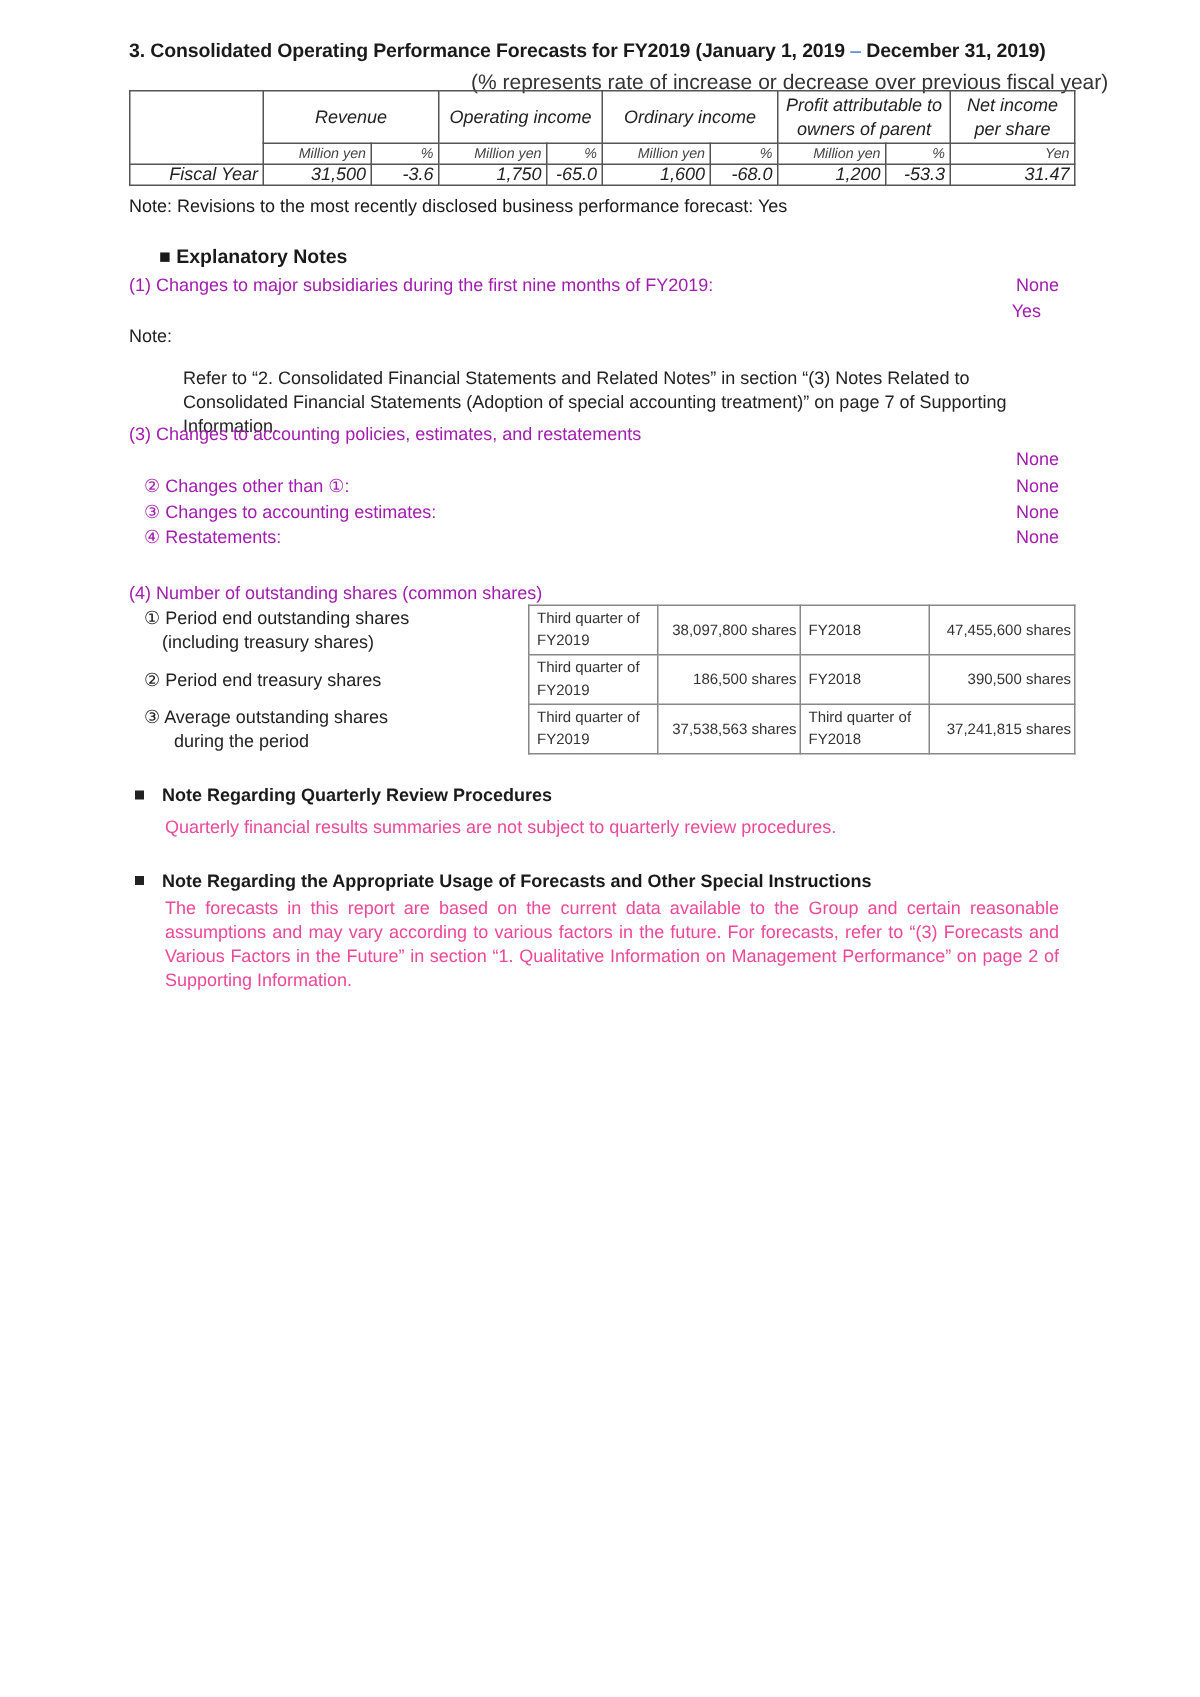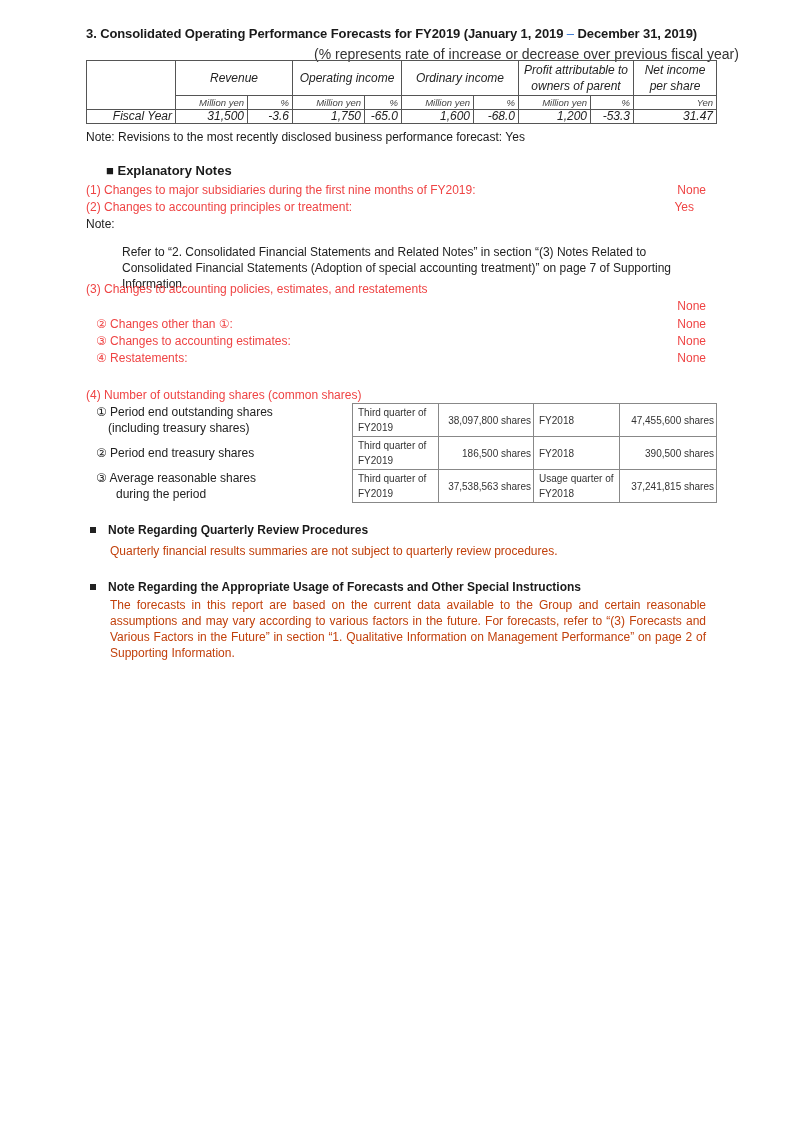--- a/index.html
+++ b/index.html
@@ -15,35 +15,35 @@
   table.fc td { border: 1px solid #555; padding: 0 3px; color: #222; }
   table.fc .hdr td { text-align: center; height: 34px; line-height: 16px; }
   table.fc .unit td { font-size: 9.5px; text-align: right; height: 13px; line-height: 13px; color: #444; }
   table.fc .val td { text-align: right; height: 13px; line-height: 13px; }
   table.fc .val td.rowlabel { text-align: right; margin-left: 30px; }
   table.fc .blank { }
 
   .rev-note { position: absolute; top: 130px; left: 0; font-size: 12px; white-space: nowrap; }
 
   .sec-h { position: absolute; left: 0; font-size: 13px; font-weight: bold; white-space: nowrap; margin-left: 20px; }
-  .line { position: absolute; left: 0; width: 620px; font-size: 12px; white-space: nowrap; color: #ef4444; }
+  .line { position: absolute; left: 0; width: 620px; font-size: 12px; white-space: nowrap; color: #a21caf; }
   .line .val { position: absolute; right: 0; top: 0; }
   .indent { padding-left: 10px; }
   .note-block { position: absolute; left: 0; width: 600px; font-size: 12px; line-height: 16px; color: #222; }
   .note-block .lbl { position: absolute; left: 0; top: 0; }
   .note-block .body { margin-left: 36px; margin-top: 28px; }
 
   table.sh { position: absolute; top: 403px; left: 266px; width: 364px; border-collapse: collapse; table-layout: fixed; font-size: 10px; color: #333; }
   table.sh td { border: 1px solid #888; height: 32px; line-height: 15px; padding: 0 2px 0 5px; vertical-align: middle; }
   table.sh td.num { text-align: right; padding-right: 2px; white-space: nowrap; }
   .sh-label { position: absolute; left: 0; font-size: 12px; line-height: 16px; color: #222; }
 
   .bullet-h { position: absolute; left: 4px; font-size: 12px; font-weight: bold; white-space: nowrap; }
   .bullet-h .sq { display: inline-block; width: 6px; height: 6px; background: #222; margin-right: 12px; vertical-align: middle; position: relative; top: -1px; }
-  .bullet-body { position: absolute; left: 24px; width: 596px; font-size: 12px; line-height: 16px; color: #c2410c; text-align: justify; }
+  .bullet-body { position: absolute; left: 24px; width: 596px; font-size: 12px; line-height: 16px; color: #ec4899; text-align: justify; }
 </style>
 </head>
 <body>
 
 <div class="page">
 
   <div class="title"><span>3. Consolidated Operating Performance Forecasts for FY2019 (January 1, 2019 </span><span class="dash">–</span><span> December 31, 2019)</span></div>
 
   <div class="subnote">(% represents rate of increase or decrease over previous fiscal year)</div>
 
@@ -97,21 +97,20 @@
 
   <div class="rev-note">Note:  Revisions to the most recently disclosed business performance forecast:   Yes</div>
 
   <div class="sec-h" style="top:163px">■ Explanatory Notes</div>
 
   <div class="line" style="top:183px">
     <span>(1) Changes to major subsidiaries during the first nine months of FY2019:</span>
     <span class="val">None</span>
   </div>
   <div class="line" style="top:200px">
-    <span>(2) Changes to accounting principles or treatment:</span>
     <span class="val" style="right:12px">Yes</span>
   </div>
   <div class="note-block" style="top:216px">
     <span class="lbl">Note:</span>
     <div class="body">Refer to “2. Consolidated Financial Statements and Related Notes” in section “(3) Notes Related to Consolidated Financial Statements (Adoption of special accounting treatment)” on page 7 of Supporting Information.</div>
   </div>
 
   <div class="line" style="top:282px">
     <span>(3) Changes to accounting policies, estimates, and restatements</span>
   </div>
@@ -136,21 +135,21 @@
   </div>
 
   <div class="sh-label" style="top:404px; left:10px">
     <div>① Period end outstanding shares</div>
     <div style="padding-left:12px">(including treasury shares)</div>
   </div>
   <div class="sh-label" style="top:445px; left:10px">
     <div>② Period end treasury shares</div>
   </div>
   <div class="sh-label" style="top:470px; left:10px">
-    <div>③ Average reasonable shares</div>
+    <div>③ Average outstanding shares</div>
     <div style="padding-left:20px">during the period</div>
   </div>
 
   <table class="sh">
     <colgroup>
         <col style="width:86px">
         <col style="width:95px">
         <col style="width:86px">
         <col style="width:97px">
       </colgroup>
@@ -163,21 +162,21 @@
     </tr>
     <tr>
       <td>Third quarter of FY2019</td>
       <td class="num">186,500 shares</td>
       <td>FY2018</td>
       <td class="num">390,500 shares</td>
     </tr>
     <tr>
       <td>Third quarter of FY2019</td>
       <td class="num">37,538,563 shares</td>
-      <td>Usage quarter of FY2018</td>
+      <td>Third quarter of FY2018</td>
       <td class="num">37,241,815 shares</td>
     </tr>
   </tbody>
     </table>
 
   <div class="bullet-h" style="top:523px"><span class="sq"></span><span>Note Regarding Quarterly Review Procedures</span></div>
   <div class="bullet-body" style="top:543px">Quarterly financial results summaries are not subject to quarterly review procedures.</div>
 
   <div class="bullet-h" style="top:580px"><span class="sq"></span><span>Note Regarding the Appropriate Usage of Forecasts and Other Special Instructions</span></div>
   <div class="bullet-body" style="top:597px">The forecasts in this report are based on the current data available to the Group and certain reasonable assumptions and may vary according to various factors in the future. For forecasts, refer to “(3) Forecasts and Various Factors in the Future” in section “1. Qualitative Information on Management Performance” on page 2 of Supporting Information.</div>

